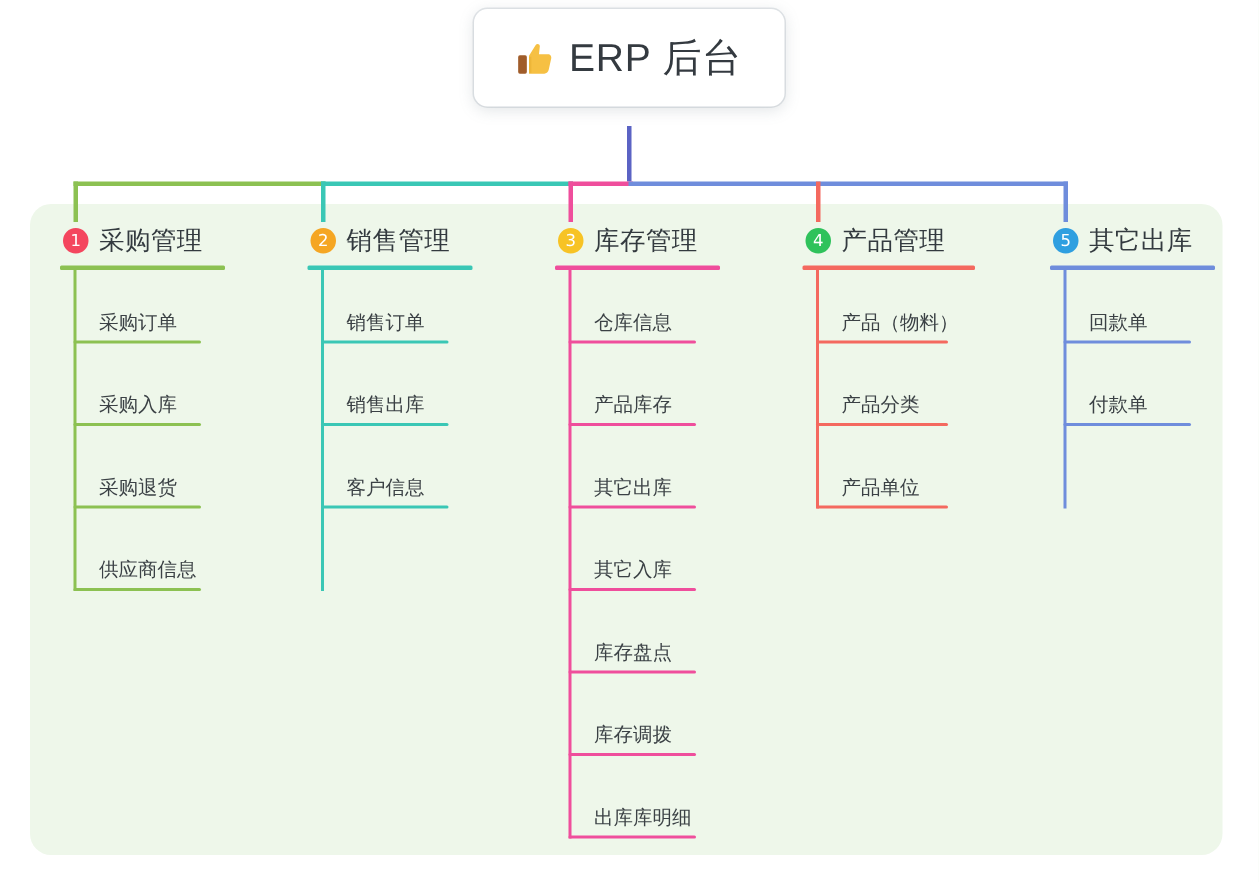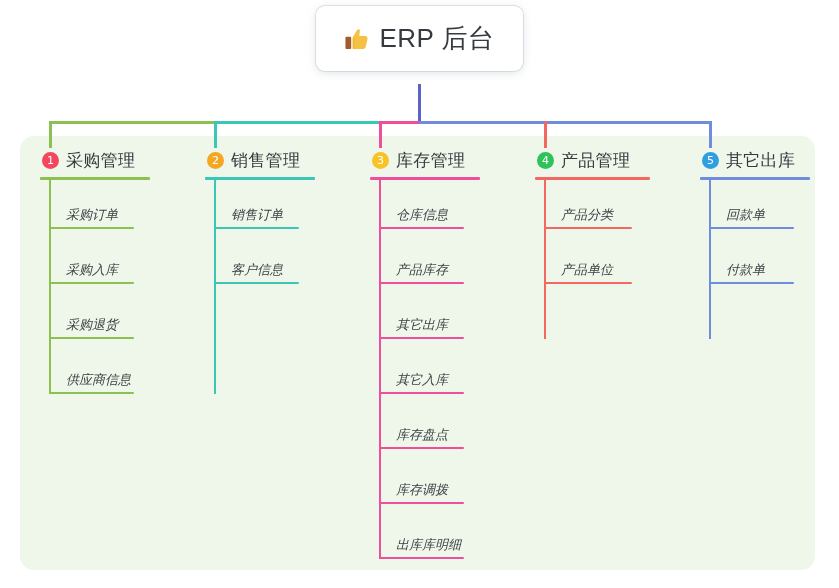--- a/index.html
+++ b/index.html
@@ -99,21 +99,20 @@
   }
   .head-rule {
     height: 3px;
     margin-top: 5px;
     border-radius: 1px;
   }
 
   .items {
     position: relative;
     padding-top: 0;
-    font-style: italic;
   }
   .spine {
     position: absolute;
     left: 9px;
     top: 0;
     width: 2px;
   }
   .item {
     position: relative;
     height: 55px;
@@ -200,20 +199,24 @@
           <span class="head-label">销售管理</span>
         </div>
         <div class="head-rule" style="width: 110px; background: rgb(58, 199, 181);"></div>
         <div class="items">
           <div class="spine" style="background: rgb(58, 199, 181); height: 214px;"></div>
           <div class="item">
             <span class="item-label">销售订单</span>
             <div class="item-rule" style="width: 85px; background: rgb(58, 199, 181);"></div>
           </div>
           <div class="item">
+            <span class="item-label">销售出库</span>
+            <div class="item-rule" style="width: 85px; background: rgb(58, 199, 181);"></div>
+          </div>
+          <div class="item">
             <span class="item-label">客户信息</span>
             <div class="item-rule" style="width: 85px; background: rgb(58, 199, 181);"></div>
           </div>
         </div>
       </div>
       <div class="col" style="left: 370px;">
         <div class="col-head">
           <span class="badge" style="background: rgb(247, 195, 37);">3</span>
           <span class="head-label">库存管理</span>
         </div>
@@ -252,20 +255,24 @@
       </div>
       <div class="col" style="left: 535px;">
         <div class="col-head">
           <span class="badge" style="background: rgb(47, 194, 91);">4</span>
           <span class="head-label">产品管理</span>
         </div>
         <div class="head-rule" style="width: 115px; background: rgb(244, 105, 95);"></div>
         <div class="items">
           <div class="spine" style="background: rgb(244, 105, 95); height: 159px;"></div>
           <div class="item">
+            <span class="item-label">产品（物料）</span>
+            <div class="item-rule" style="width: 88px; background: rgb(244, 105, 95);"></div>
+          </div>
+          <div class="item">
             <span class="item-label">产品分类</span>
             <div class="item-rule" style="width: 88px; background: rgb(244, 105, 95);"></div>
           </div>
           <div class="item">
             <span class="item-label">产品单位</span>
             <div class="item-rule" style="width: 88px; background: rgb(244, 105, 95);"></div>
           </div>
         </div>
       </div>
       <div class="col" style="left: 700px;">

